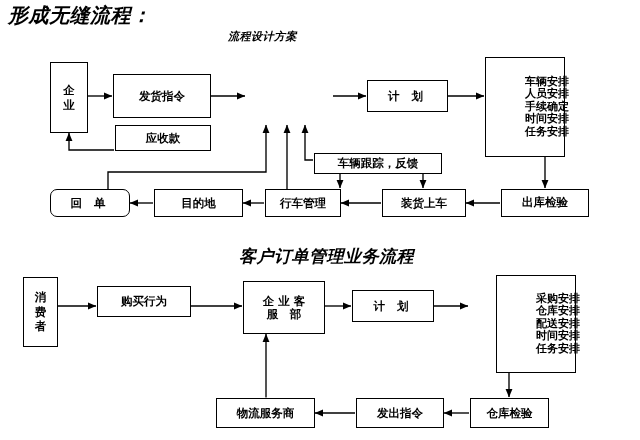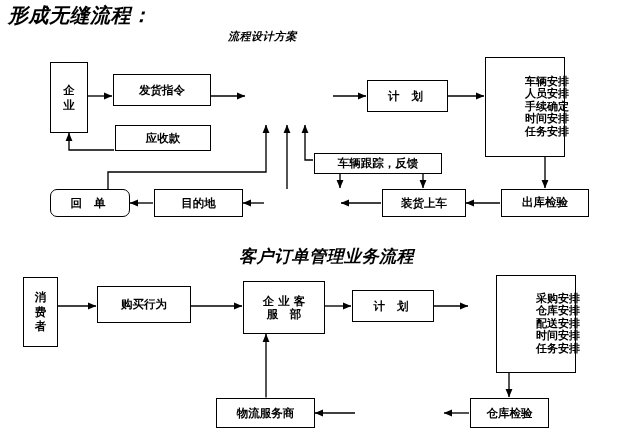--- a/index.html
+++ b/index.html
@@ -107,21 +107,21 @@
 
       <path d="M266,397 L266,334" marker-end="url(#ah)" marker-start="url(#ah)"></path>
     </g>
   </svg>
 
   <div class="node vert" style="left:50px;top:62px;width:38px;height:71px;">
     <span class="ln">企</span>
     <span class="ln">业</span>
   </div>
 
-  <div class="node" style="left:113px;top:74px;width:98px;height:32px;">
+  <div class="node" style="left:113px;top:74px;width:98px;height:44px;">
     <span class="ln">发货指令</span>
   </div>
 
 
   <div class="node wide" style="left:367px;top:80px;width:81px;height:32px;">
     <span class="ln">计 划</span>
   </div>
 
   <div class="node multi" style="left:485px;top:57px;width:80px;height:100px;">
     <span class="ln">车辆安排</span>
@@ -144,32 +144,35 @@
   </div>
 
   <div class="node wide" style="left:50px;top:189px;width:80px;height:28px;border-radius:7px;">
     <span class="ln">回 单</span>
   </div>
 
   <div class="node" style="left:154px;top:189px;width:89px;height:28px;">
     <span class="ln">目的地</span>
   </div>
 
+  <div class="node" style="left:265px;top:189px;width:76px;height:28px;">
+    <span class="ln">行车管理</span>
+  </div>
 
   <div class="node" style="left:382px;top:189px;width:84px;height:28px;">
     <span class="ln">装货上车</span>
   </div>
 
   <div class="node vert" style="left:23px;top:277px;width:35px;height:70px;">
     <span class="ln">消</span>
     <span class="ln">费</span>
     <span class="ln">者</span>
   </div>
 
-  <div class="node" style="left:97px;top:286px;width:94px;height:37px;">
+  <div class="node" style="left:97px;top:286px;width:94px;height:31px;">
     <span class="ln">购买行为</span>
   </div>
 
   <div class="node" style="left:243px;top:281px;width:82px;height:53px;">
     <span class="ln">企 业 客</span>
     <span class="ln">服　部</span>
   </div>
 
   <div class="node wide" style="left:352px;top:290px;width:82px;height:32px;">
     <span class="ln">计 划</span>
@@ -180,18 +183,21 @@
     <span class="ln">仓库安排</span>
     <span class="ln">配送安排</span>
     <span class="ln">时间安排</span>
     <span class="ln">任务安排</span>
   </div>
 
   <div class="node" style="left:470px;top:398px;width:79px;height:30px;">
     <span class="ln">仓库检验</span>
   </div>
 
+  <div class="node" style="left:356px;top:398px;width:88px;height:30px;">
+    <span class="ln">发出指令</span>
+  </div>
 
   <div class="node" style="left:216px;top:398px;width:99px;height:30px;">
     <span class="ln">物流服务商</span>
   </div>
 
 </div>
 
 </body></html>

